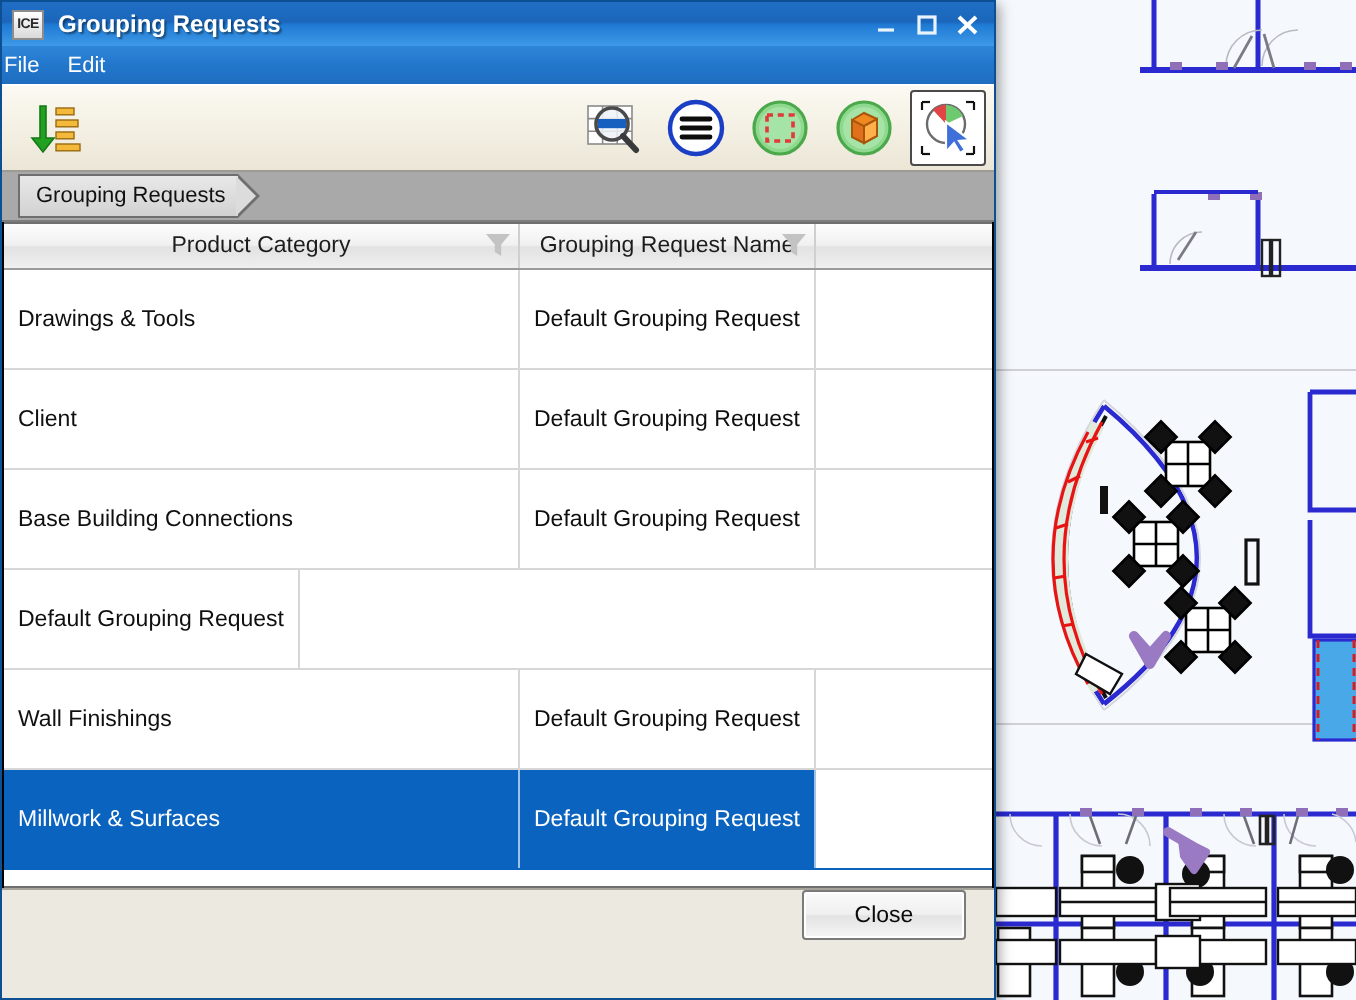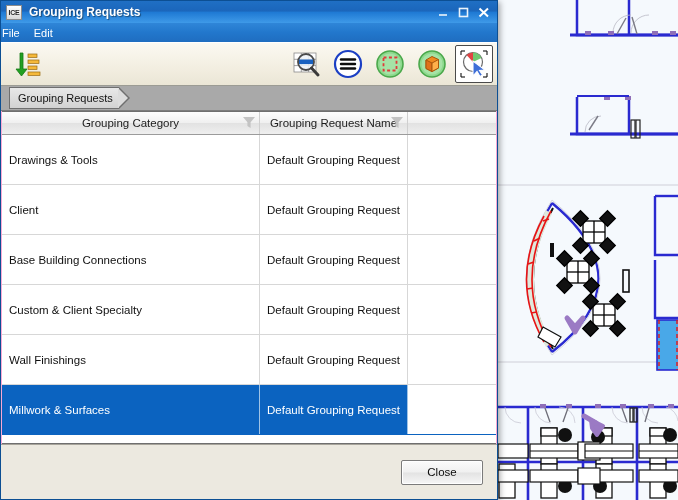--- a/index.html
+++ b/index.html
@@ -14,21 +14,21 @@
   #cad-background{
     position:absolute;left:0;top:0;width:678px;height:500px;
     background:#f5f9fd;
   }
 
   
   #app-window{
     position:absolute;left:0;top:0;width:498px;height:500px;
     border:1px solid #0c4f93;
     box-sizing:border-box;
-    background:#f9a8d4;
+    background:#000000;
     display:flex;flex-direction:column;
     box-shadow:2px 2px 6px rgba(0,0,0,.35);
   }
 
   
   .titlebar{
     height:22px;flex:0 0 22px;
     background:linear-gradient(to bottom,#1f6fc4 0%,#1b66bb 45%,#1f7ad4 52%,#3f9ae8 100%);
     display:flex;align-items:center;
     padding:0 4px 0 5px;
@@ -178,21 +178,21 @@
   .trow.selected .cell.c2{
     background:#0b63c0;color:#ffffff;border-right:1px solid #9fc3e6;
   }
   .trow.selected .cell.c3{background:#ffffff;}
 
   
   .footer{
     flex:0 0 54px;height:54px;
     background:#ece9e0;
     border-top:1px solid #a7a49b;
-    display:flex;align-items:center;justify-content:flex-end;
+    display:flex;align-items:flex-start;justify-content:flex-end;
     padding-right:14px;
   }
   .close-btn{
     min-width:56px;height:23px;
     background:linear-gradient(to bottom,#fbfbfb 0%,#f0f0f0 48%,#e3e3e3 52%,#f6f6f6 100%);
     border:1px solid #7b7b7b;border-radius:2px;
     display:flex;align-items:center;justify-content:center;
     font-size:11.5px;color:#0b0b0b;
     padding:0 12px;
     box-shadow:inset 0 0 0 1px #ffffff;
@@ -492,21 +492,21 @@
 
   <div class="crumbbar">
     <div class="crumb">
       <span>Grouping Requests</span>
     </div>
   </div>
 
   <div class="table-wrap">
     <div class="thead">
       <div class="th c1">
-        <span>Grouping Category</span>
+        <span>Product Category</span>
         <svg class="funnel" viewBox="0 0 14 13">
           <polygon points="1,1 13,1 8.6,6.3 8.6,12 5.4,10 5.4,6.3" fill="#c3c3c3"></polygon>
         </svg>
       </div>
       <div class="th c2">
         <span>Grouping Request Name</span>
         <svg class="funnel" viewBox="0 0 14 13">
           <polygon points="1,1 13,1 8.6,6.3 8.6,12 5.4,10 5.4,6.3" fill="#c3c3c3"></polygon>
         </svg>
       </div>
@@ -523,21 +523,20 @@
         <div class="cell c1">Client</div>
         <div class="cell c2">Default Grouping Request</div>
         <div class="cell c3"></div>
       </div>
       <div class="trow">
         <div class="cell c1">Base Building Connections</div>
         <div class="cell c2">Default Grouping Request</div>
         <div class="cell c3"></div>
       </div>
       <div class="trow">
-        <div class="cell c1">Custom &amp; Client Specialty</div>
         <div class="cell c2">Default Grouping Request</div>
         <div class="cell c3"></div>
       </div>
       <div class="trow">
         <div class="cell c1">Wall Finishings</div>
         <div class="cell c2">Default Grouping Request</div>
         <div class="cell c3"></div>
       </div>
       <div class="trow selected">
         <div class="cell c1">Millwork &amp; Surfaces</div>

